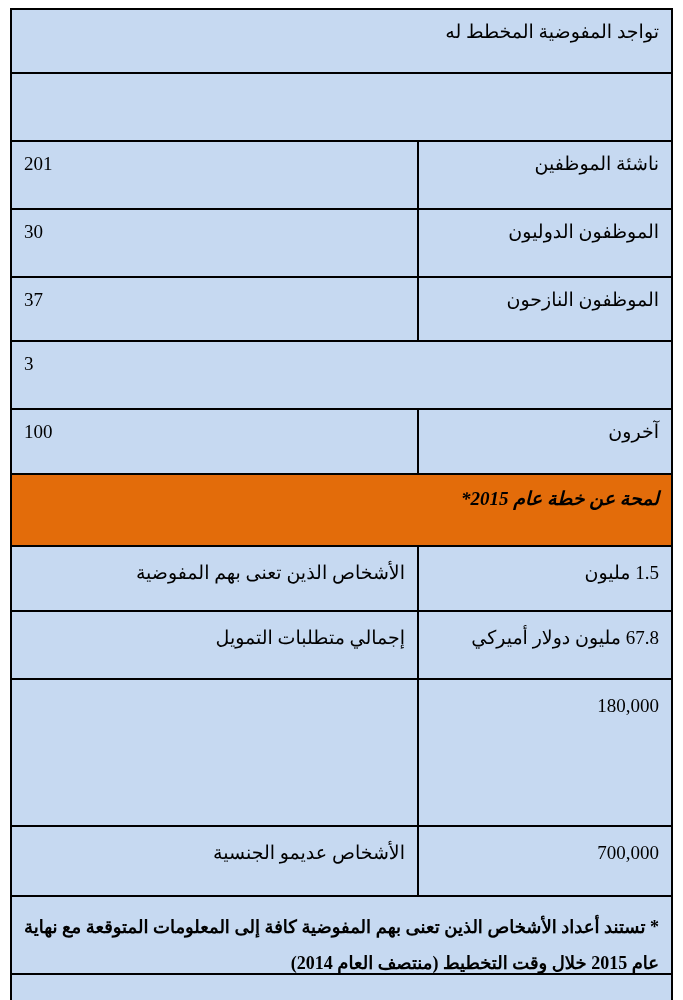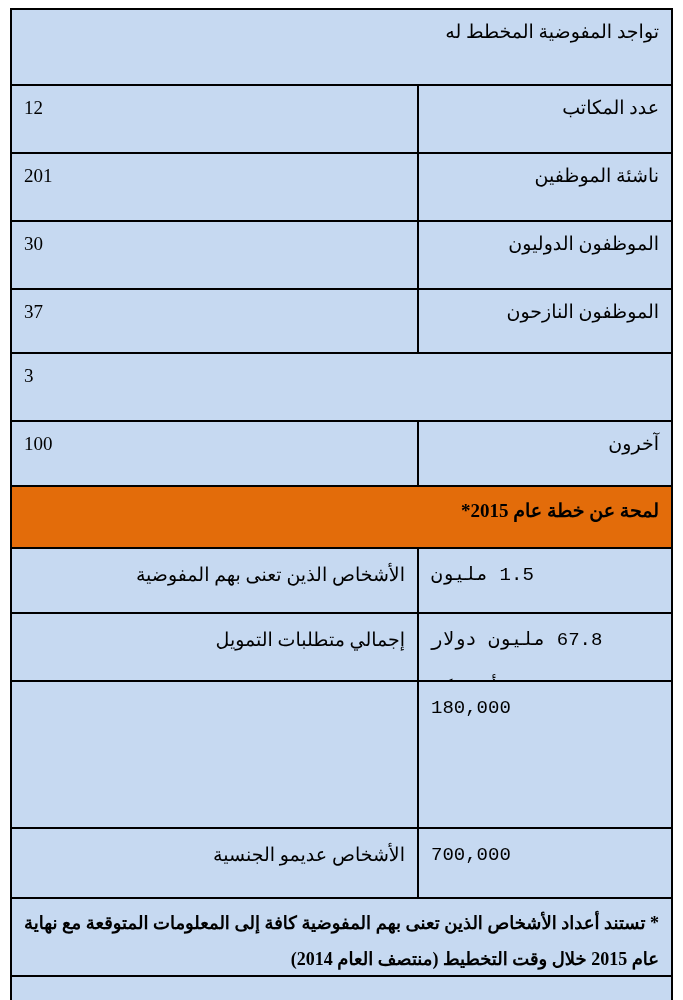--- a/index.html
+++ b/index.html
@@ -28,58 +28,56 @@
     padding: 9px 12px 0 12px;
     font-size: 19px;
     line-height: 1.35;
     overflow: hidden;
   }
   .span { width: 100%; }
   
   .c1 { width: 254px; border-left: 2px solid #000000; }
   .c2 { flex: 1; }
   .val-left { text-align: left; }   
-  .val-right { text-align: left; font-family: Liberation Mono, monospace; }
+  .val-right { text-align: right; }
   .lbl { text-align: right; }
   .plan .cell { line-height: 2.55; padding-top: 2px; }
   .orange-row { background: #e36c0a; }
   .orange-row .cell {
     background: #e36c0a;
     font-weight: bold;
     padding-top: 11px;
   }
   .footnote-row .cell {
     font-weight: bold;
     font-size: 18px;
     line-height: 2.0;
-    padding-top: 6px;
+    padding-top: 12px;
     text-align: justify;
   }
   
-  .h-title { height: 76px; }
+  .h-title { height: 64px; }
   .h-r1 { height: 68px; } .h-r2 { height: 68px; } .h-r3 { height: 68px; }
   .h-r4 { height: 64px; } .h-r5 { height: 68px; } .h-r6 { height: 65px; }
-  .h-orange { height: 62px; }
+  .h-orange { height: 72px; font-style: italic; }
   .h-b1 { height: 65px; } .h-b2 { height: 68px; }
   .h-b3 { height: 147px; } .h-b4 { height: 70px; }
   .h-foot { height: 78px; }
   .h-strip { height: 25px; }
 </style>
 </head>
 <body>
 
 <div class="doc-table">
 
   <div class="row h-title">
     <div class="cell span lbl">تواجد المفوضية المخطط له</div>
   </div>
 
   <div class="row h-r1">
-    <div class="cell c1 lbl">عدد المكاتب</div>
-    <div class="cell c2 val-left">12</div>
   </div>
 
   <div class="row h-r2">
     <div class="cell c1 lbl">ناشئة الموظفين</div>
     <div class="cell c2 val-left">201</div>
   </div>
 
   <div class="row h-r3">
     <div class="cell c1 lbl">الموظفون الدوليون</div>
     <div class="cell c2 val-left">30</div>

